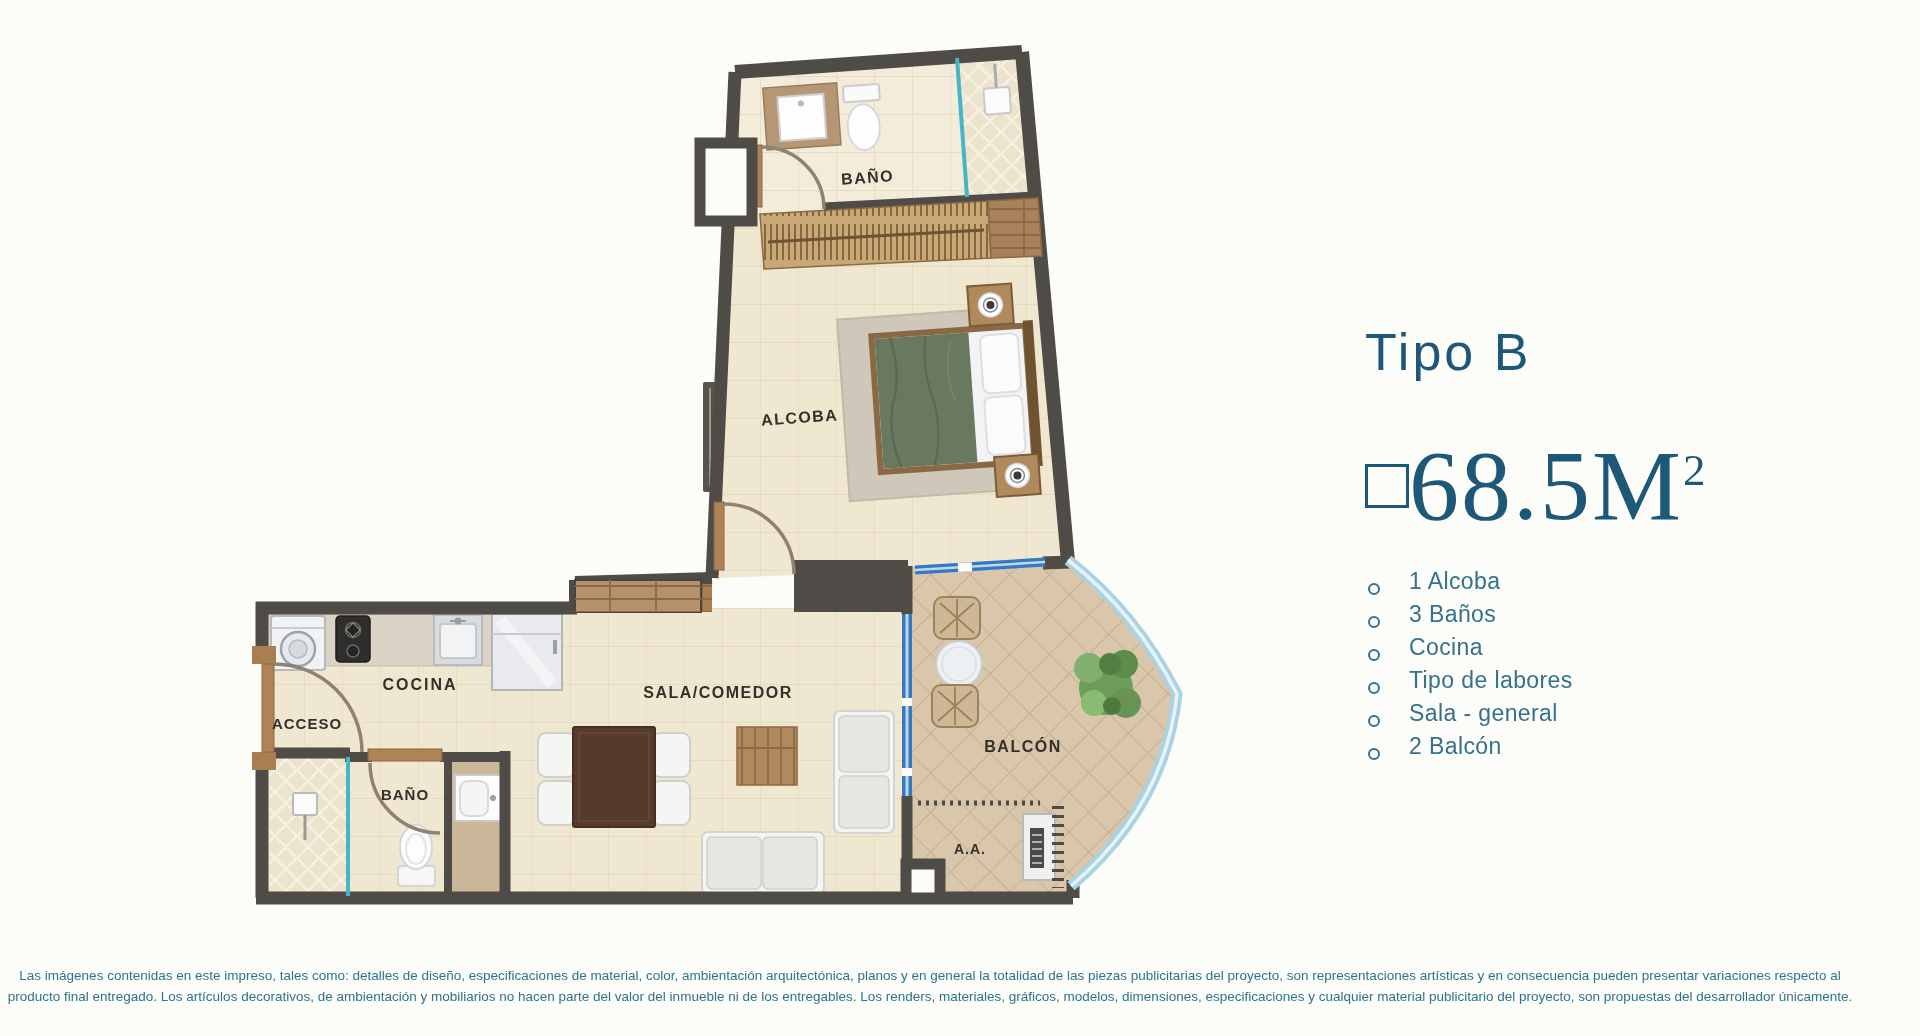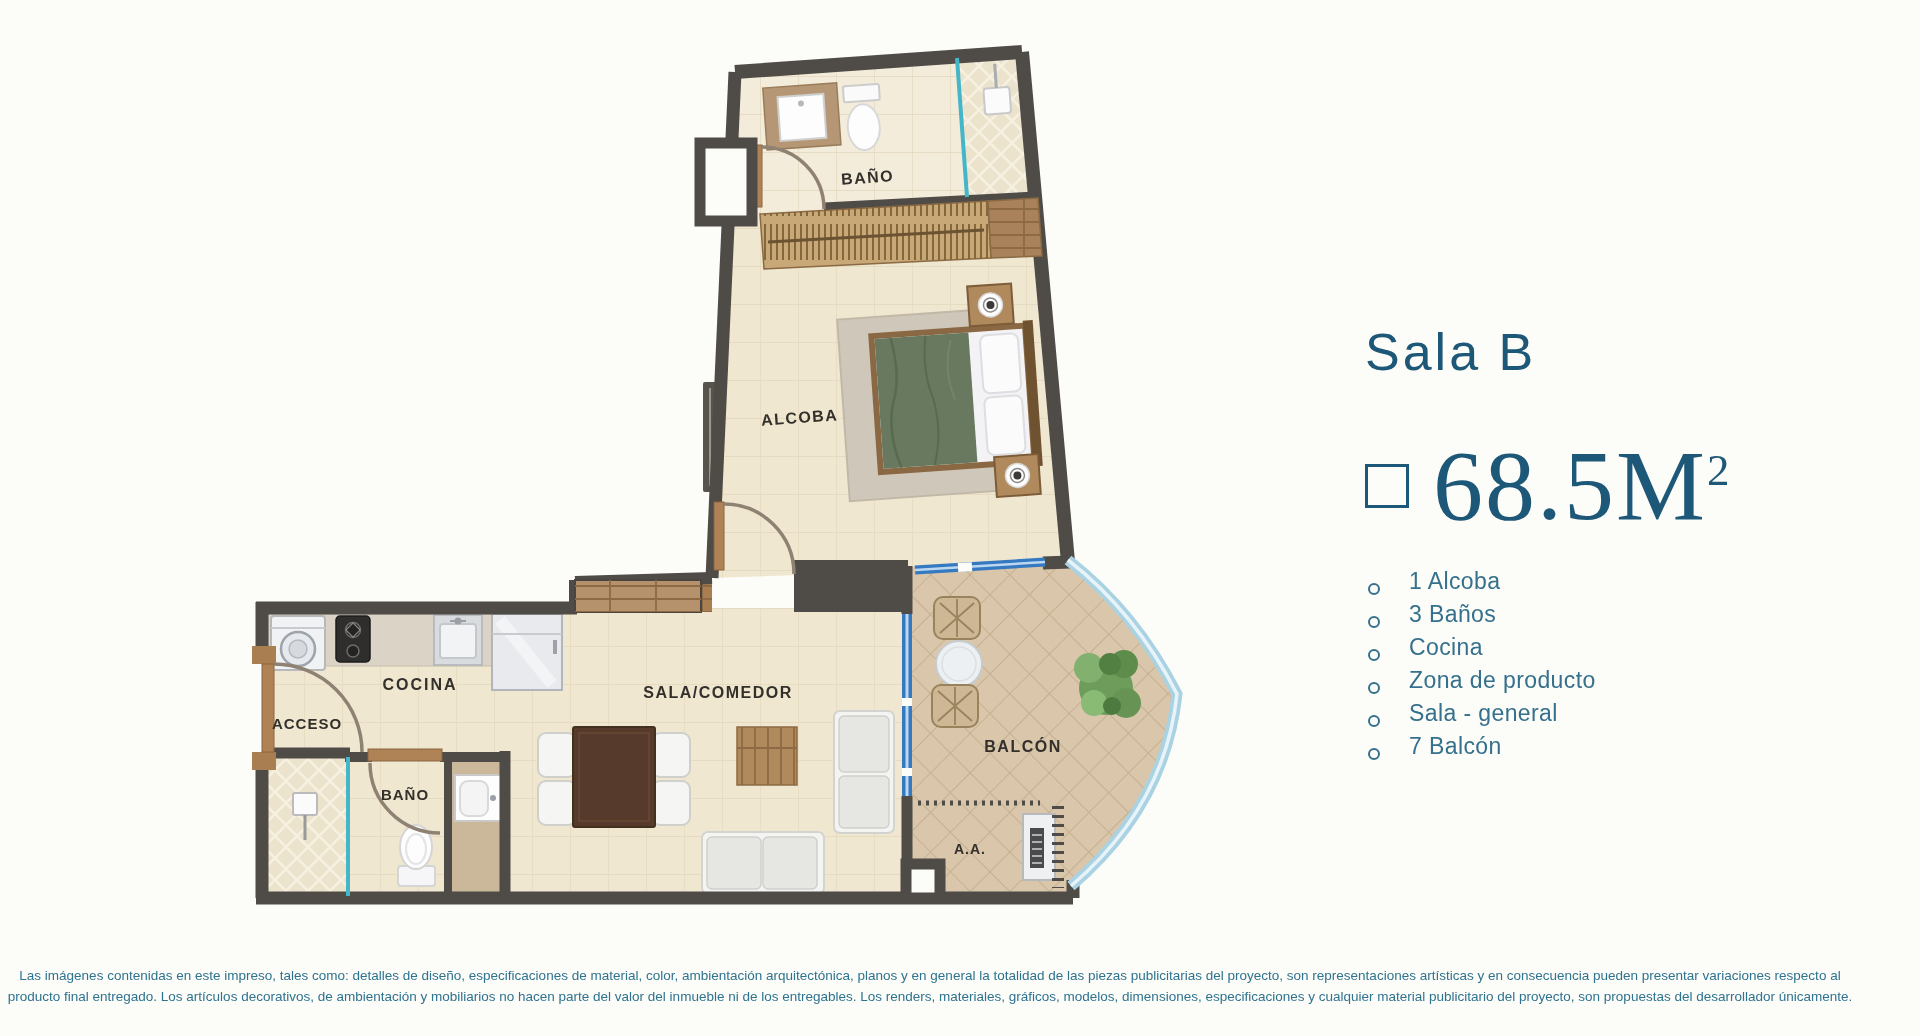--- a/index.html
+++ b/index.html
@@ -11,21 +11,21 @@
   .plan-wrap{position:absolute;left:0;top:0;width:1920px;height:1036px;}
   svg{display:block;}
   svg text{font-family:"Liberation Sans",sans-serif;font-weight:bold;fill:#33302b;}
 
   .panel{position:absolute;left:1363px;top:0;width:520px;height:960px;}
   .title{
     position:absolute;left:2px;top:324px;margin:0;
     font-family:"Liberation Sans",sans-serif;font-weight:400;
     font-size:52px;line-height:1.1;letter-spacing:3px;color:#1d5878;white-space:nowrap;
   }
-  .area-row{position:absolute;left:2px;top:436px;display:flex;align-items:center;gap:24px;}
+  .area-row{position:absolute;left:2px;top:436px;display:flex;align-items:center;}
   .sq{width:38px;height:38px;border:3px solid #1d5878;flex:none;}
   .area{
     font-family:"Liberation Serif",serif;color:#1d5878;
     font-size:100px;line-height:1;letter-spacing:2px;white-space:nowrap;
   }
   .area sup{font-size:0.45em;vertical-align:super;line-height:0;}
   .features{position:absolute;left:0;top:562px;margin:0;padding:0;list-style:none;}
   .features li{display:flex;align-items:flex-end;height:33px;}
   .dot{
     width:8px;height:8px;border:2px solid #35708c;border-radius:50%;
@@ -314,49 +314,49 @@
     <text x="307" y="729" font-size="15" letter-spacing="1">ACCESO</text>
     <text x="405" y="800" font-size="15" letter-spacing="1">BAÑO</text>
     <text x="718" y="698" font-size="16" letter-spacing="1.5">SALA/COMEDOR</text>
     <text x="1023" y="752" font-size="16" letter-spacing="1.5">BALCÓN</text>
     <text x="970" y="854" font-size="14" letter-spacing="1">A.A.</text>
   </g>
 </svg>
 </div>
 
 <aside class="panel">
-  <h1 class="title">Sala B</h1>
+  <h1 class="title">Tipo B</h1>
   <div class="area-row">
     <span class="sq"></span>
     <div class="area"><span>68.5M</span><sup>2</sup></div>
   </div>
   <ul class="features">
     <li>
         <span class="dot"></span>
         <span class="feat">1 Alcoba</span>
       </li>
     <li>
         <span class="dot"></span>
         <span class="feat">3 Baños</span>
       </li>
     <li>
         <span class="dot"></span>
         <span class="feat">Cocina</span>
       </li>
     <li>
         <span class="dot"></span>
-        <span class="feat">Zona de producto</span>
+        <span class="feat">Tipo de labores</span>
       </li>
     <li>
         <span class="dot"></span>
         <span class="feat">Sala - general</span>
       </li>
     <li>
         <span class="dot"></span>
-        <span class="feat">7 Balcón</span>
+        <span class="feat">2 Balcón</span>
       </li>
   </ul>
 </aside>
 
 <footer>
   <p>Las imágenes contenidas en este impreso, tales como: detalles de diseño, especificaciones de material, color, ambientación arquitectónica, planos y en general la totalidad de las piezas publicitarias del proyecto, son representaciones artísticas y en consecuencia pueden presentar variaciones respecto al</p>
   <p>producto final entregado. Los artículos decorativos, de ambientación y mobiliarios no hacen parte del valor del inmueble ni de los entregables. Los renders, materiales, gráficos, modelos, dimensiones, especificaciones y cualquier material publicitario del proyecto, son propuestas del desarrollador únicamente.</p>
 </footer>
 
 </body></html>

